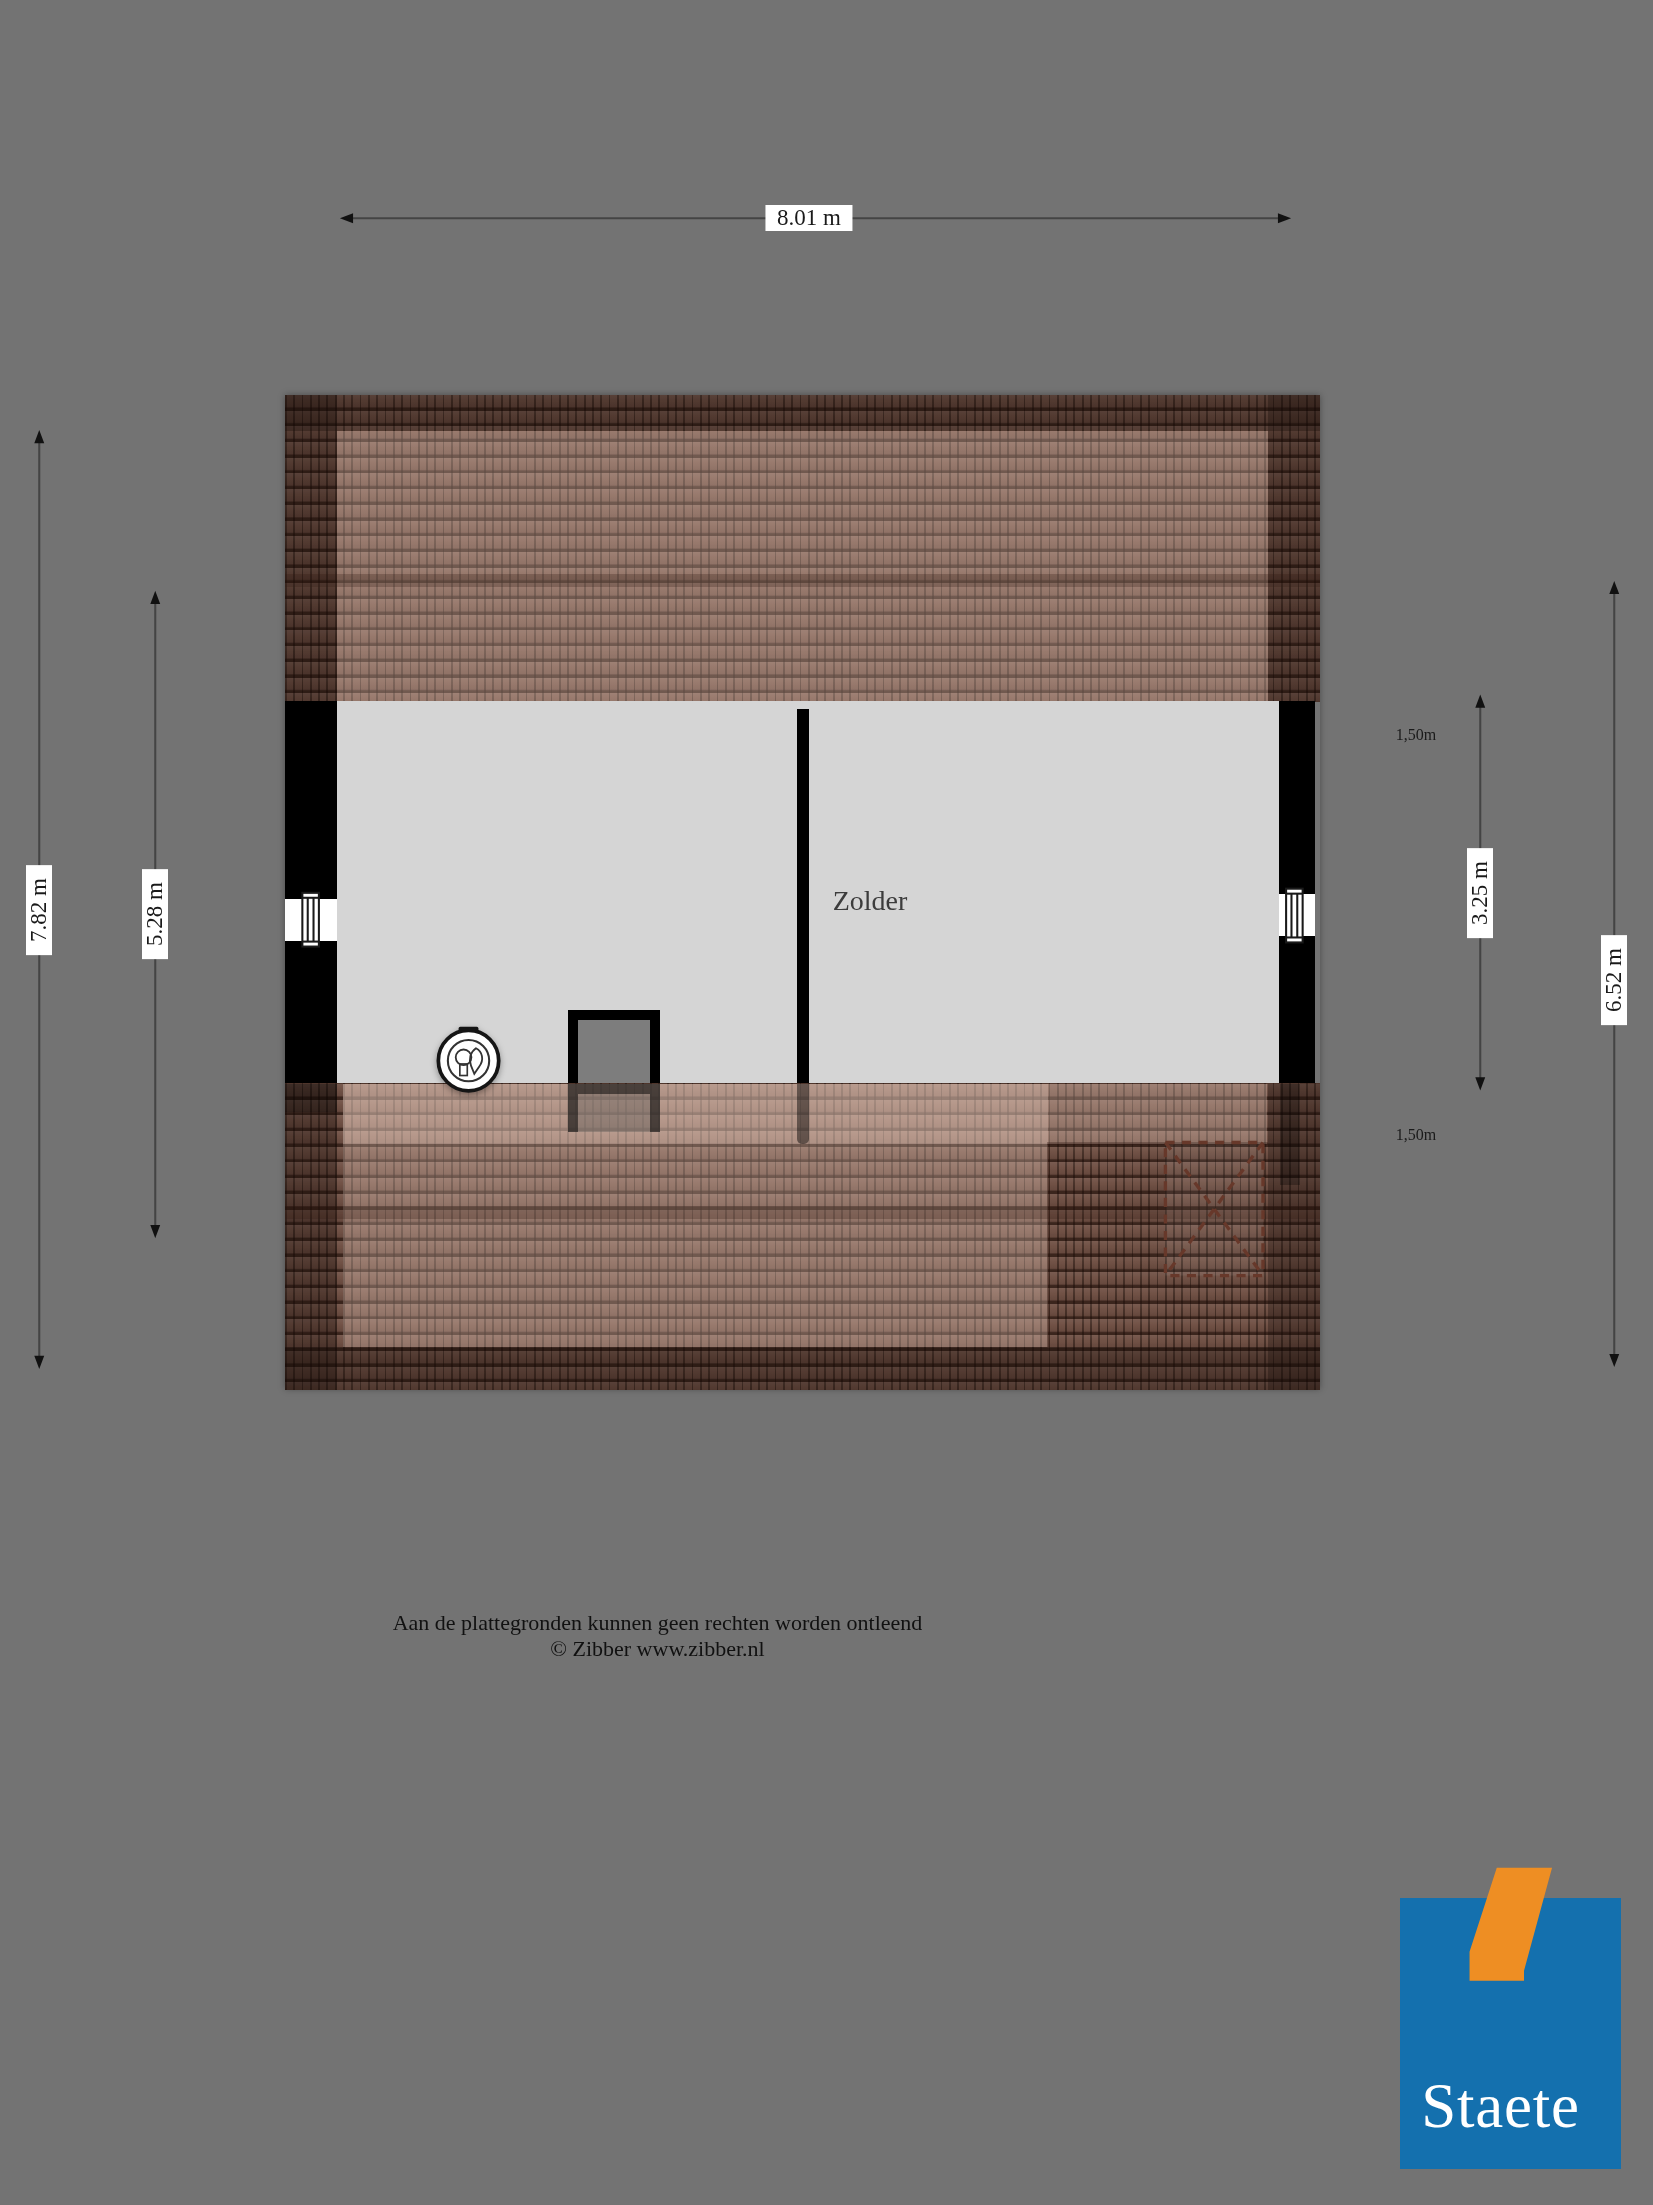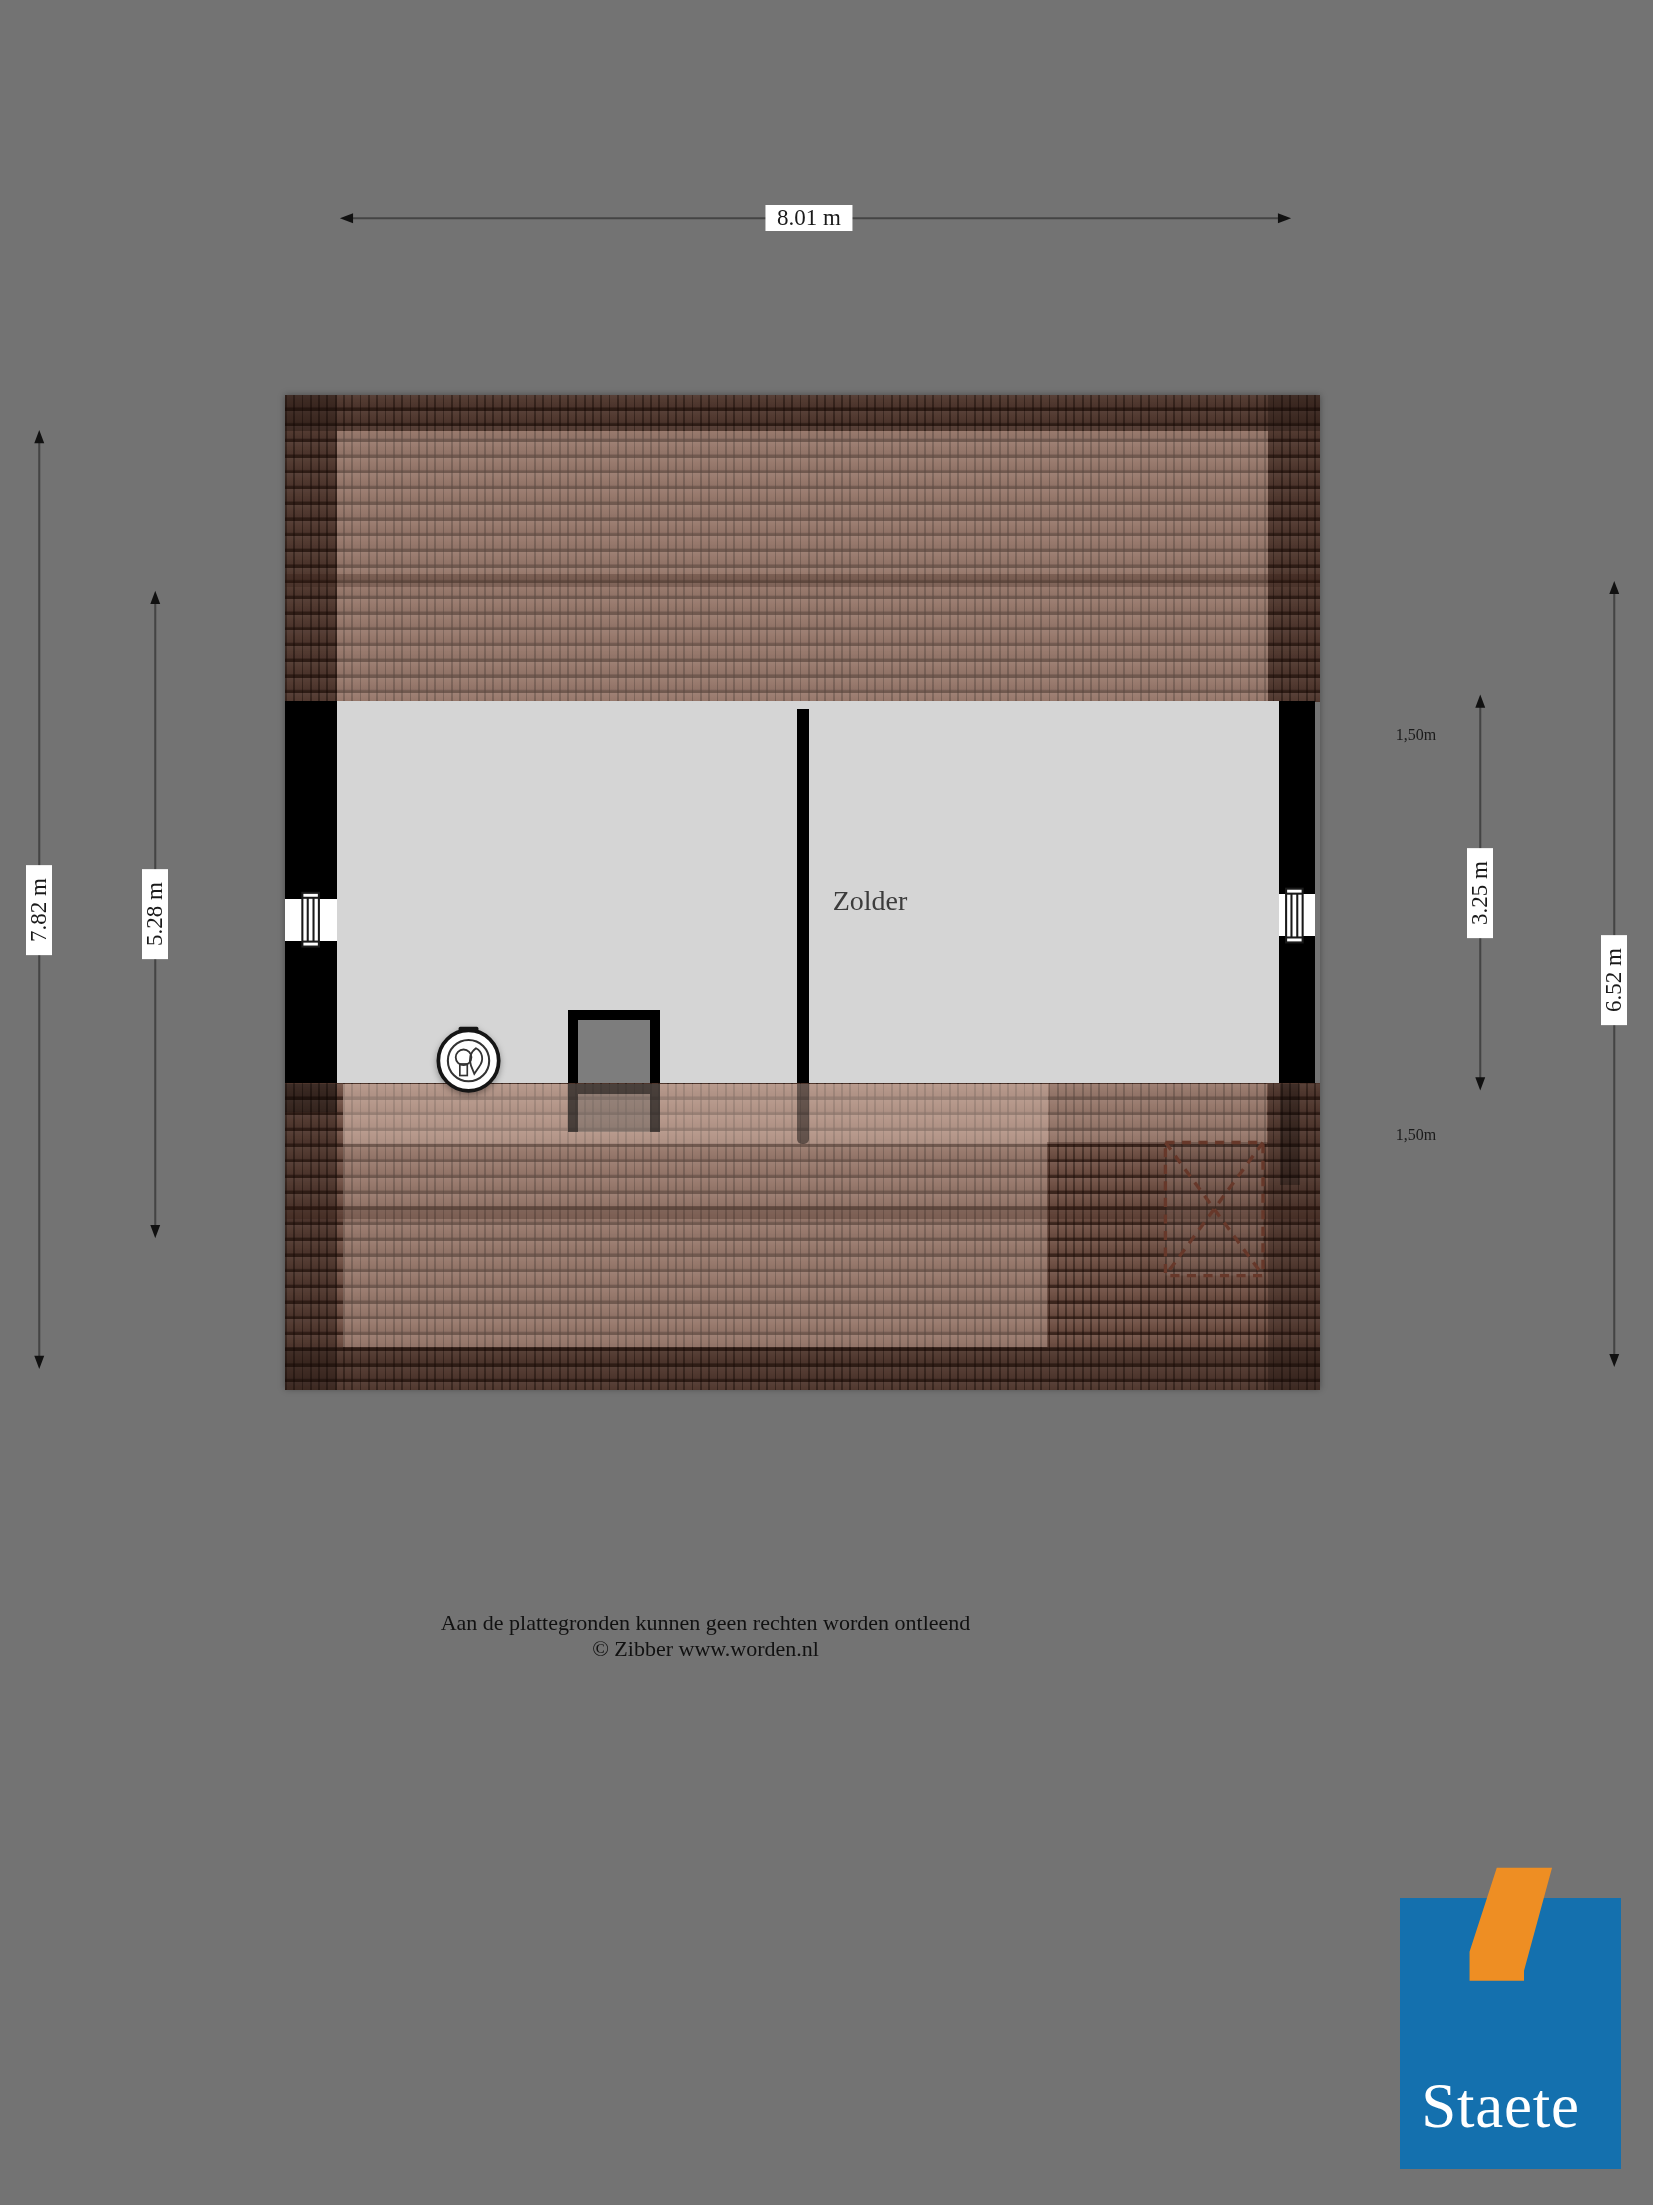--- a/index.html
+++ b/index.html
@@ -48,21 +48,21 @@
            box-sizing:border-box;}
   .chimney-stub{position:absolute;left:283px;top:0;width:92px;height:48px;
            border:10.7px solid rgba(0,0,0,0.50);border-bottom:none;
            background:rgba(105,97,93,0.45);box-sizing:border-box;}
   .stub{position:absolute;}
 
   .plan-svg{position:absolute;left:0;top:0;width:1035px;height:994px;overflow:visible;}
 
   
   .footer{position:absolute;left:0;top:1610px;width:1315px;text-align:center;
-          font-size:22px;line-height:26px;color:#111;padding-left:48px;}
+          font-size:22px;line-height:26px;color:#111;}
 
   
   .logo{position:absolute;left:1400px;top:1865px;width:221px;height:304px;}
   .logo-blue{position:absolute;left:0;top:33px;width:221px;height:271px;background:#1470ae;}
   .logo-text{position:absolute;left:0;bottom:31px;width:201px;text-align:center;
              color:#ffffff;font-size:63px;font-weight:300;letter-spacing:0.8px;line-height:1;}
   .logo-orange{position:absolute;left:58px;top:0;width:99px;height:120px;overflow:visible;}
 </style>
 </head>
 <body>
@@ -174,21 +174,21 @@
         <circle cx="222" cy="805" r="25" fill="none" stroke="#333" stroke-width="2.5"></circle>
         <circle cx="216" cy="801" r="9.5" fill="none" stroke="#333" stroke-width="2.2"></circle>
         <rect x="211.5" y="809" width="9" height="14" fill="none" stroke="#333" stroke-width="2"></rect>
         <path d="M231 790 c8 4 10 14 4 22 l-6 9 l-4 -10 c-3 -8 -1 -16 6 -21 z" fill="none" stroke="#333" stroke-width="2.2"></path>
       </g>
     </svg>
   </div>
 
   <div class="footer">
     <div>Aan de plattegronden kunnen geen rechten worden ontleend</div>
-    <div>© Zibber www.worden.nl</div>
+    <div>© Zibber www.zibber.nl</div>
   </div>
 
   <div class="logo">
     <div class="logo-blue"></div>
     <svg class="logo-orange" viewBox="0 0 120 145">
       <polygon points="47,3 114,3 80,128 80,140 14,140 14,105" fill="#ee8e23"></polygon>
     </svg>
     <div class="logo-text">Staete</div>
   </div>
 

